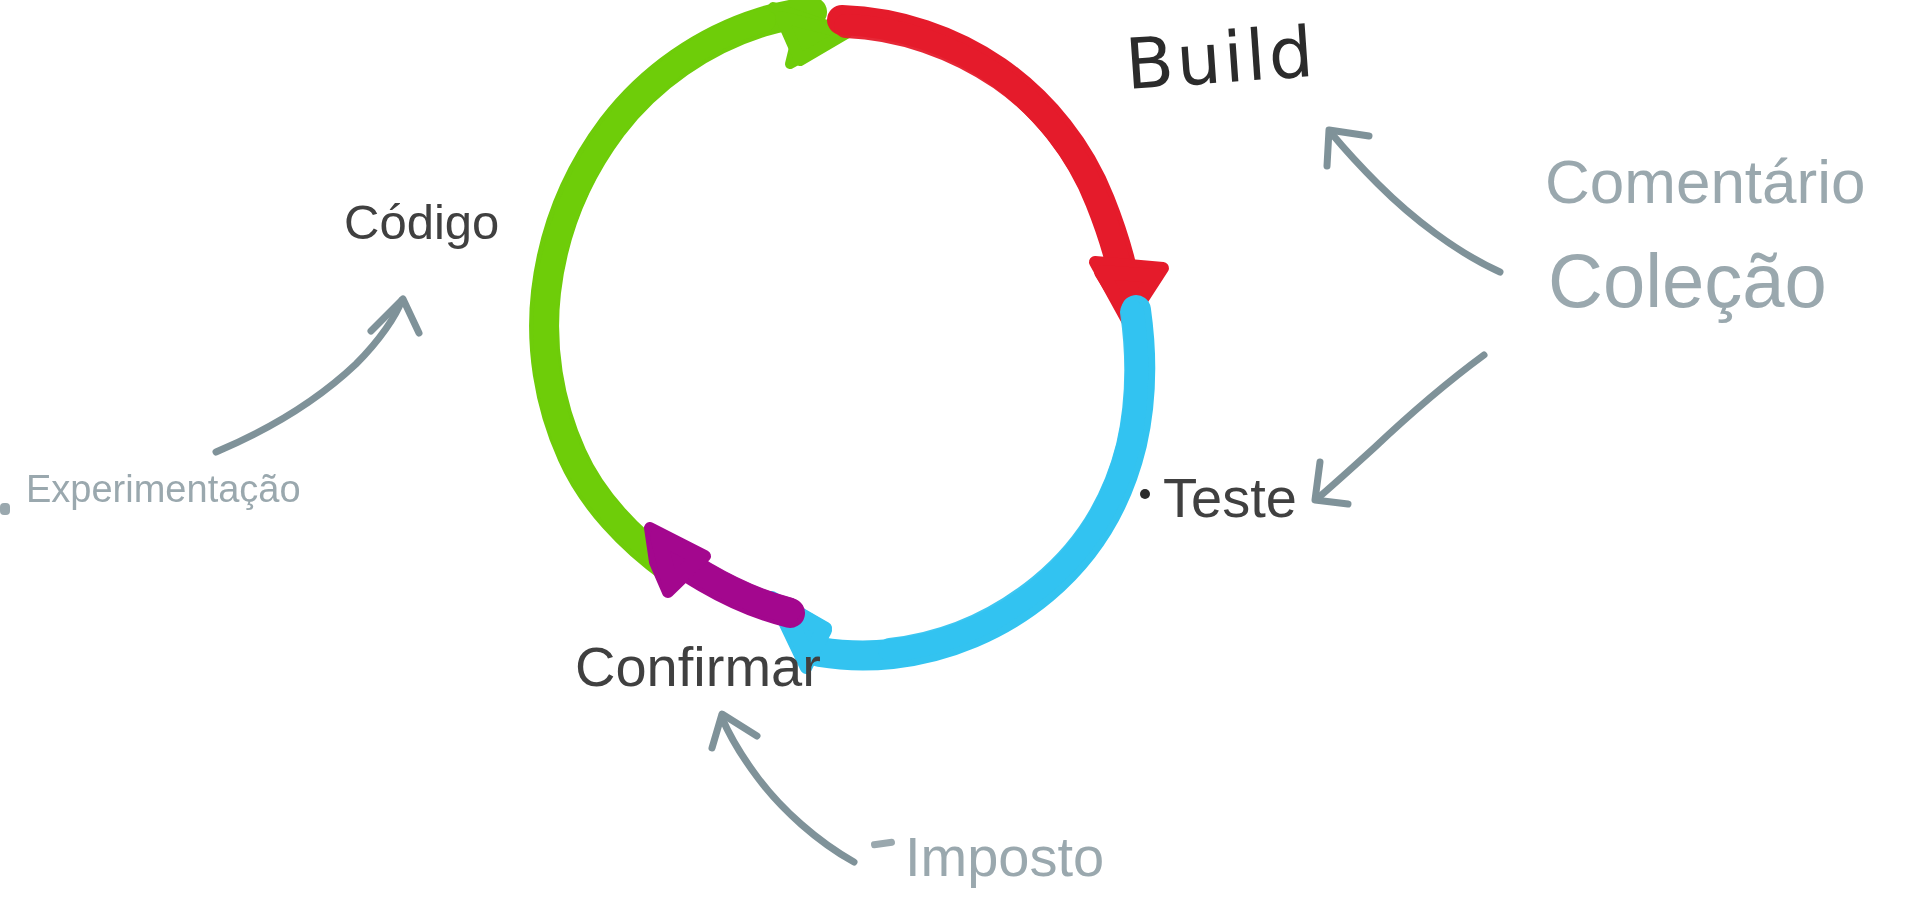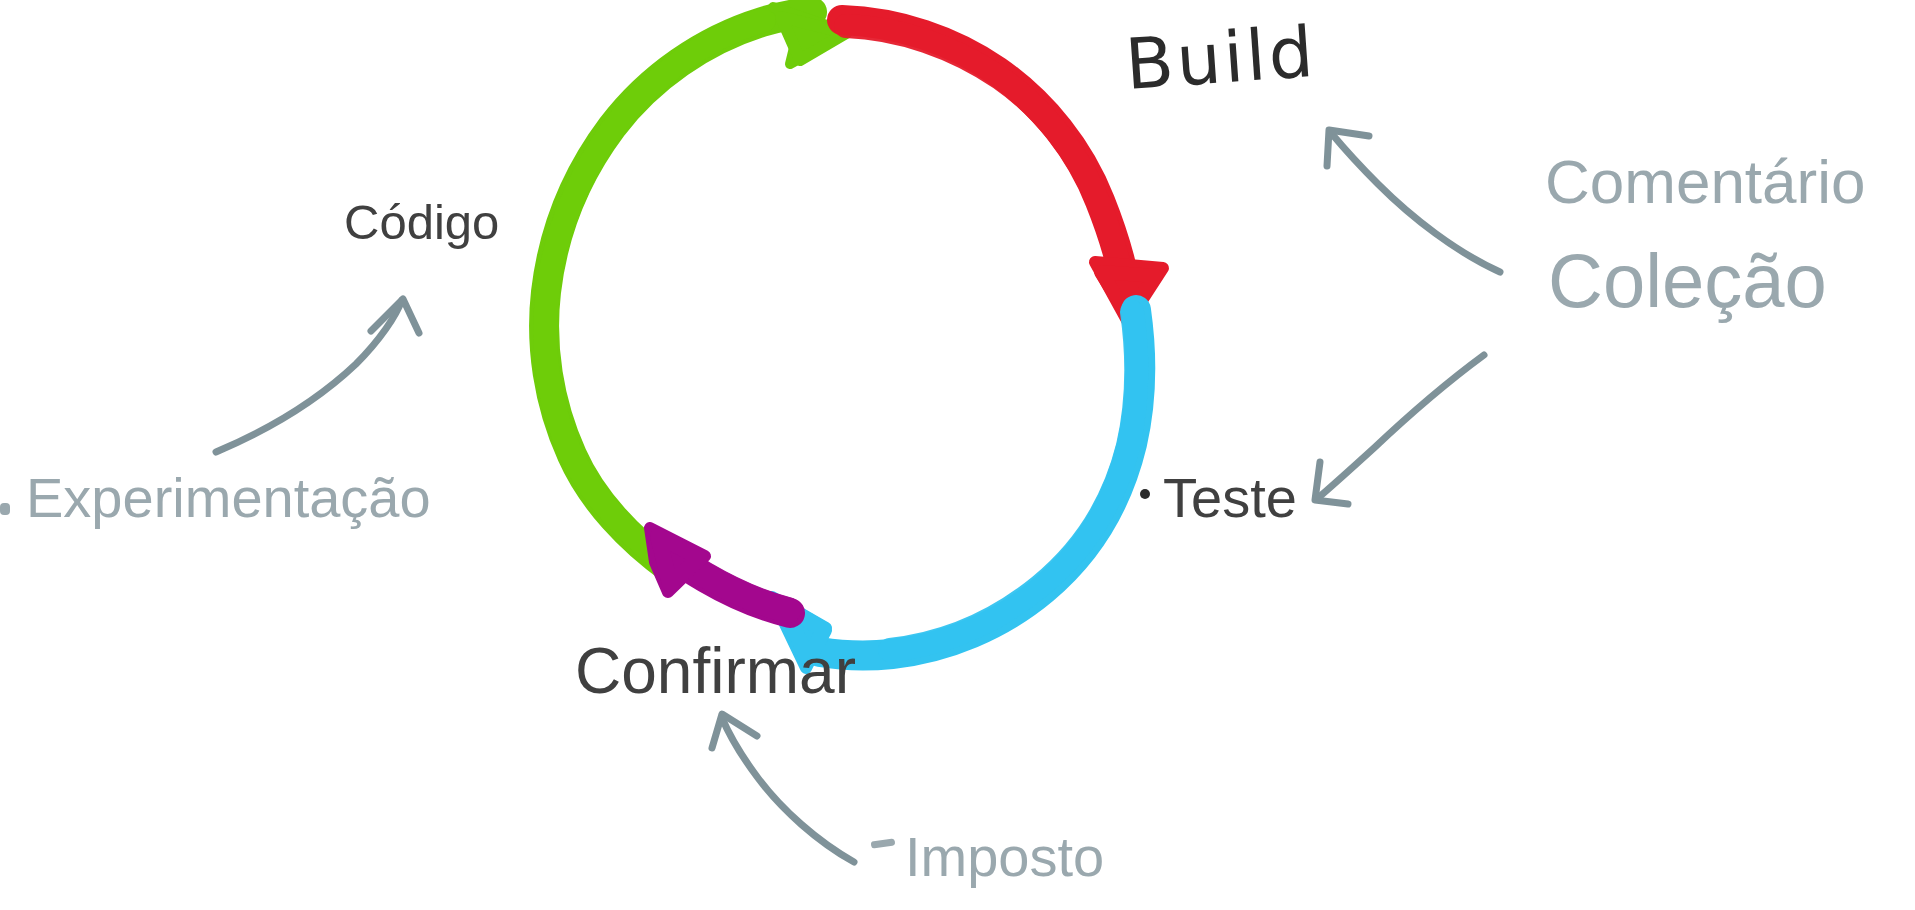--- a/index.html
+++ b/index.html
@@ -44,23 +44,23 @@
     font-weight: 400;
     letter-spacing: 3px;
     transform: rotate(-4deg);
     transform-origin: left bottom;
   }
 
   
   #label-codigo     { left: 344px;  top: 198px; font-size: 49px; }
   #label-build      { left: 1128px; top: 30px;  font-size: 70px; }
   #label-teste      { left: 1163px; top: 470px; font-size: 56px; }
-  #label-confirmar  { left: 575px;  top: 639px; font-size: 64px; }
-
-  #label-experimentacao { left: 26px;   top: 470px; font-size: 56px; }
+  #label-confirmar  { left: 575px;  top: 639px; font-size: 56px; }
+
+  #label-experimentacao { left: 26px;   top: 470px; font-size: 38px; }
   #label-comentario     { left: 1545px; top: 151px; font-size: 62px; }
   #label-colecao        { left: 1548px; top: 243px; font-size: 76px; }
   #label-imposto        { left: 905px;  top: 829px; font-size: 56px; }
 
   
   .ink-dot {
     position: absolute;
     background: #2b2b2b;
     border-radius: 50%;
   }

